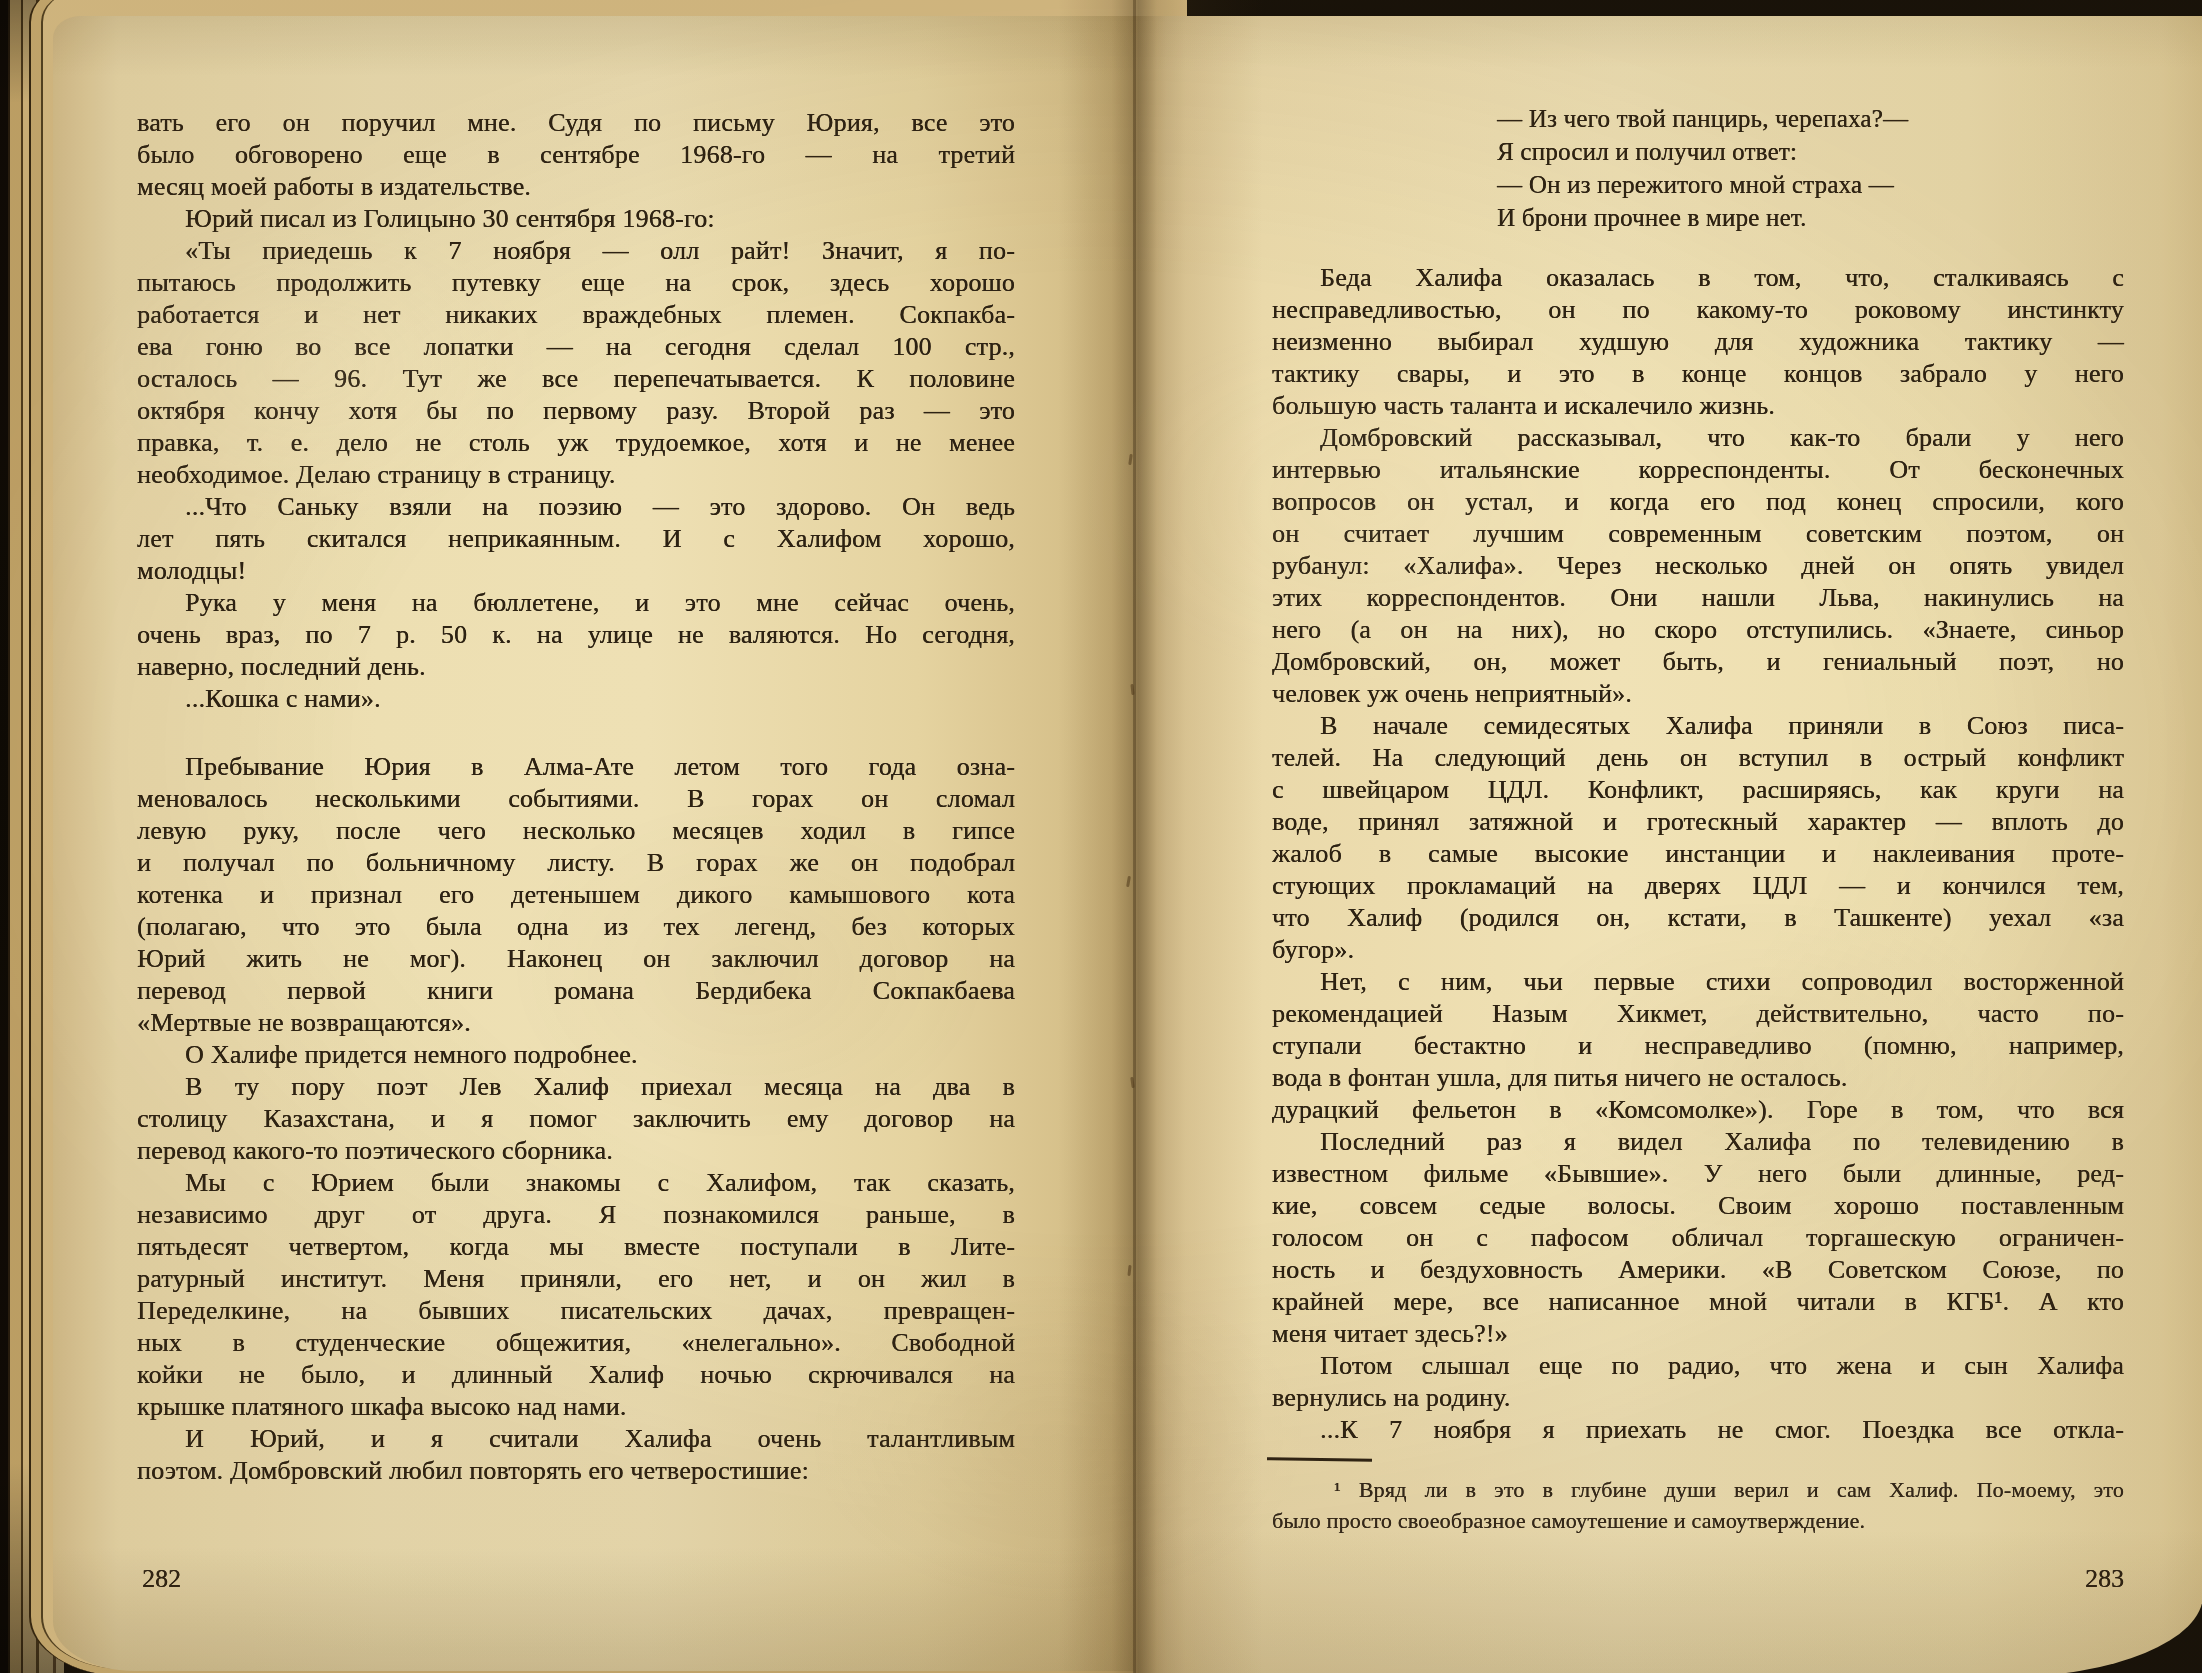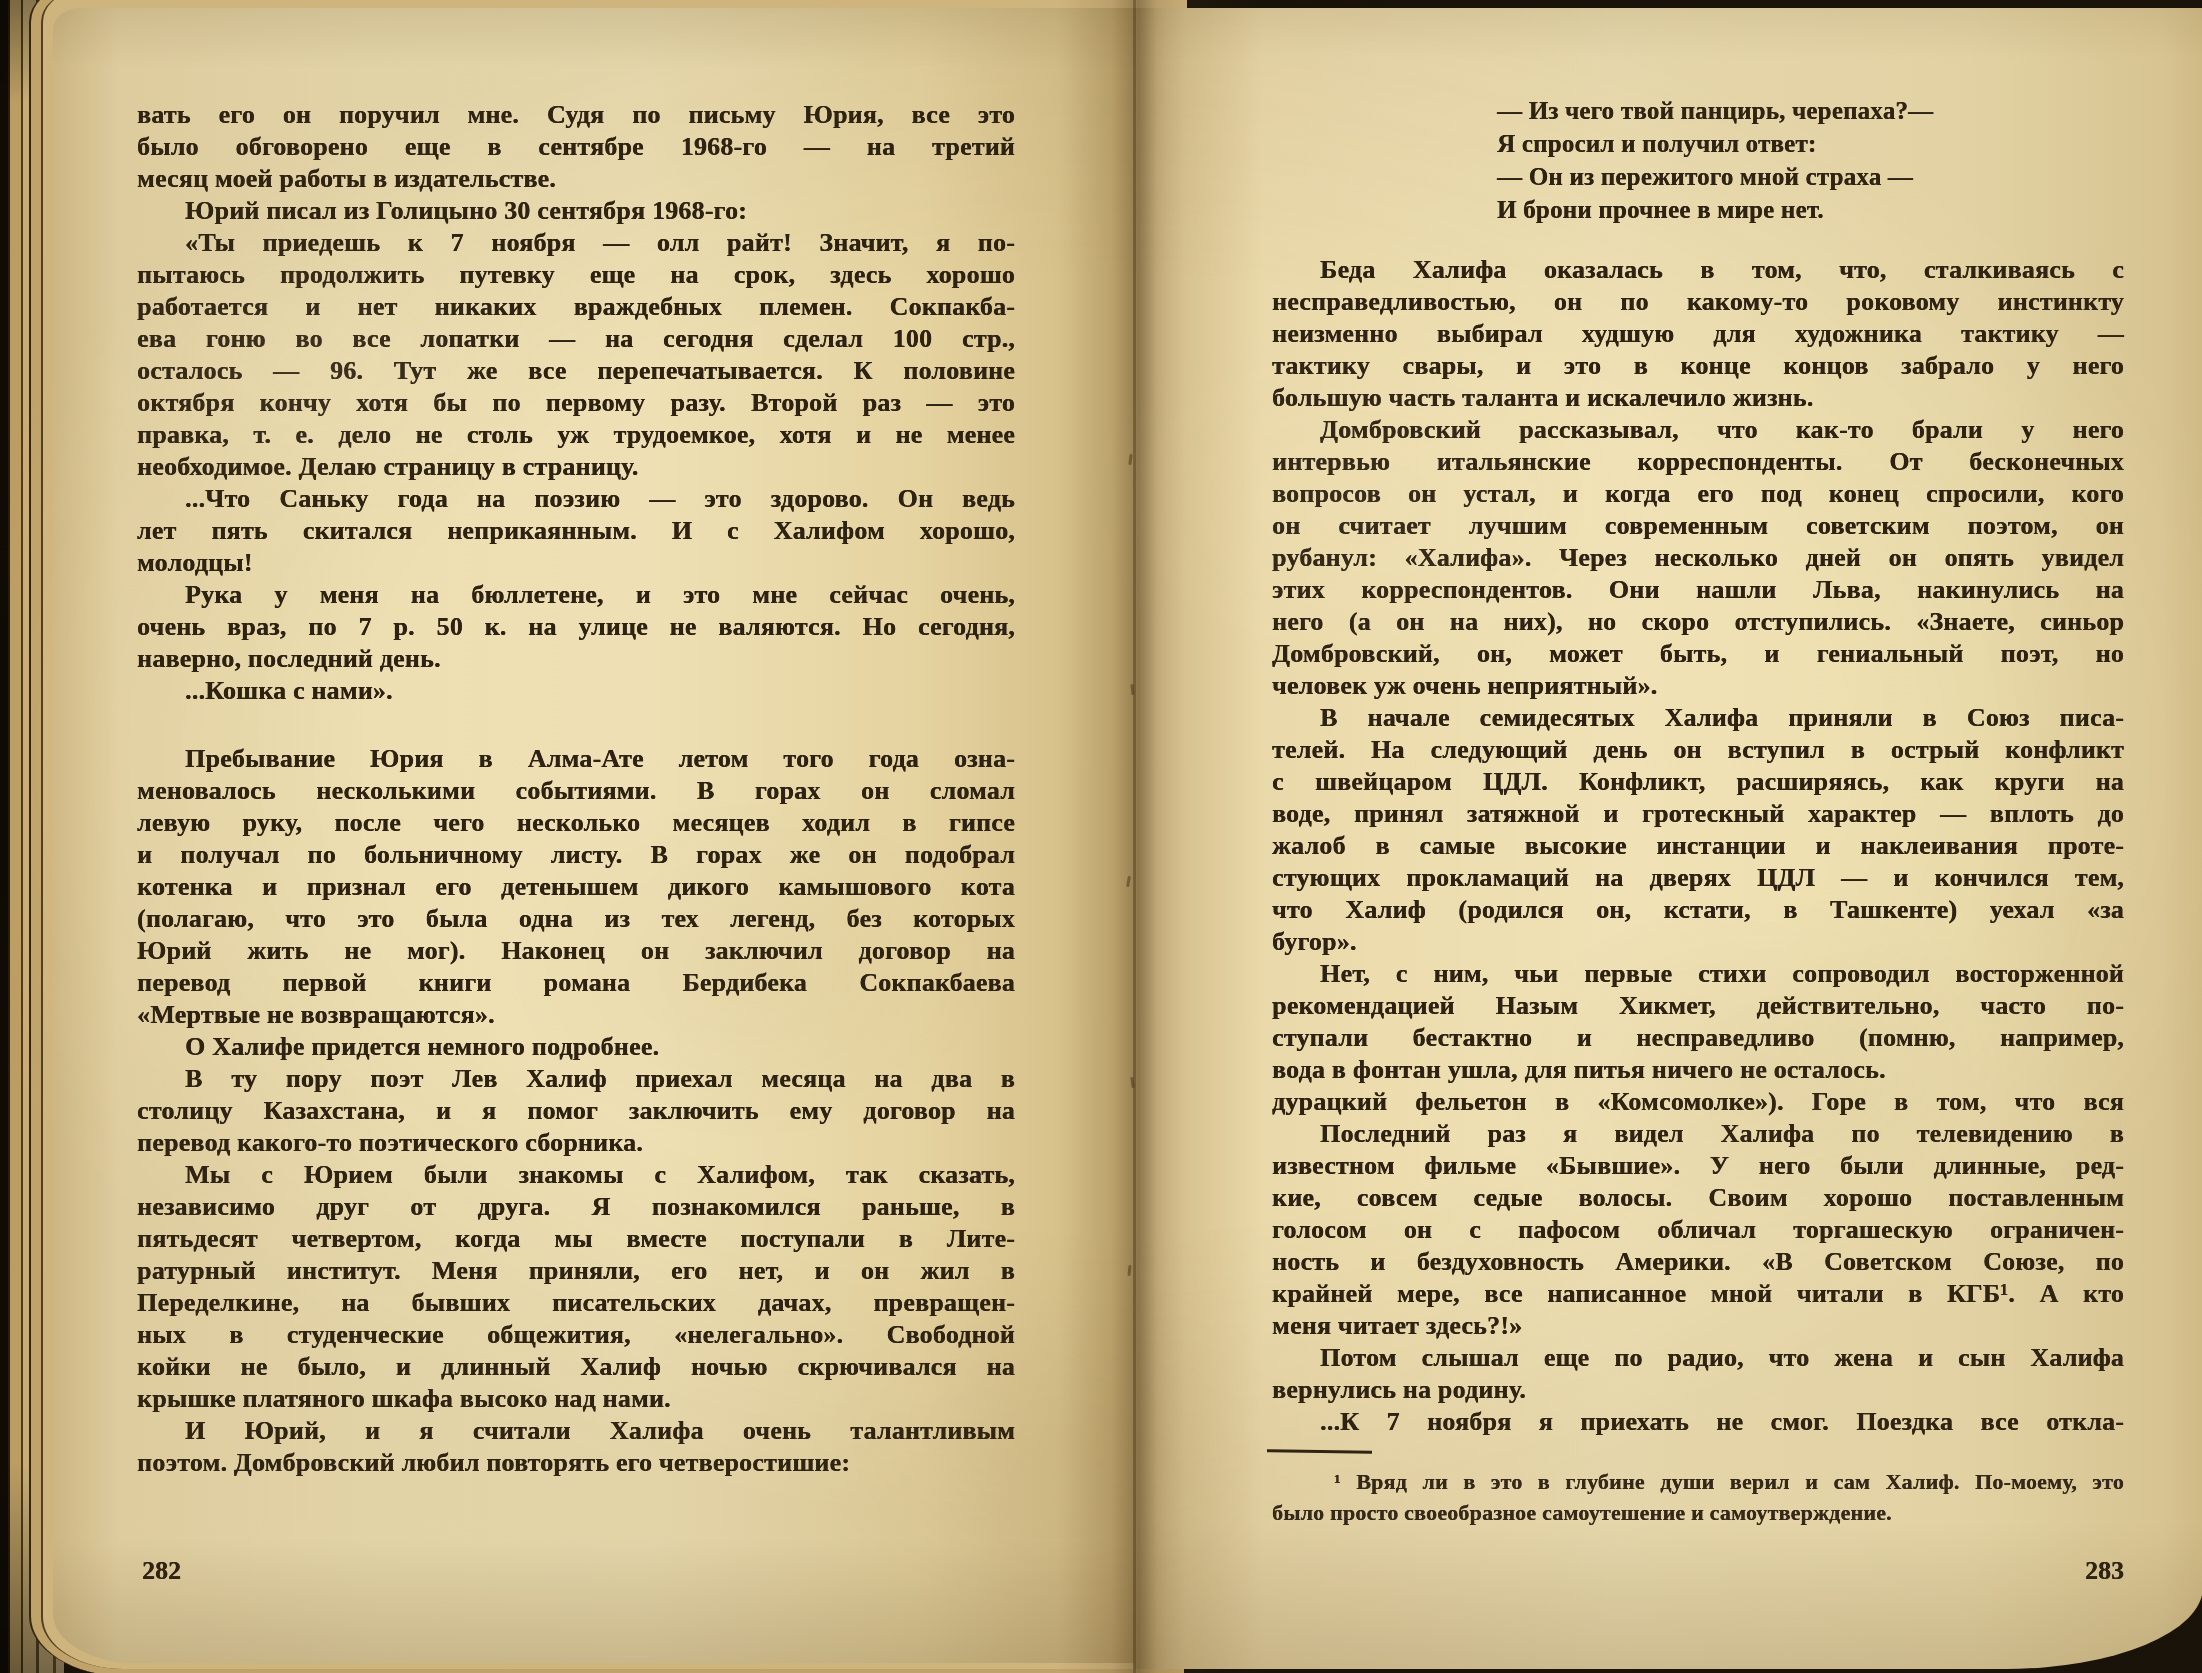--- a/index.html
+++ b/index.html
@@ -10,21 +10,21 @@
     background:
       linear-gradient(180deg, rgba(0,0,0,.35), transparent 103px, transparent 1463px, rgba(0,0,0,.45)),
       repeating-linear-gradient(90deg,
         #0a0703 0 7.7px, #241a0d 7.7px 10.3px, #c3a569 10.3px 20.6px, #4f3b1c 20.6px 23px,
         #d2b67c 23px 36px, #614a26 36px 39px, #d9bf86 39px 53px, #6e5530 53px 56px, #dcc48d 56px 64px);}
   
   .under2{position:absolute;left:29px;top:-12px;width:1153px;height:1688px;background:#c8ab70;
           border-radius:40px 0 0 95px / 34px 0 0 60px;border-left:2.6px solid #33250f;}
   .under1{position:absolute;left:41px;top:-6.9px;width:1144px;height:1676px;background:#d8bd85;
           border-radius:34px 0 0 82px / 29px 0 0 52px;border-left:2.6px solid #514020;}
-  .page{position:absolute;top:8px;font-weight:bold;}
+  .page{position:absolute;top:16px;}
   .page-left{left:53px;width:1081px;height:1655px;
     border-radius:27.5px 0 0 82px / 22.4px 0 0 50px;
     background:
       linear-gradient(180deg, rgba(110,85,40,.14), transparent 60px, transparent 1531px, rgba(110,85,40,.22)),
       linear-gradient(90deg, #d6bf8c 0%, #e8d7a8 6%, #eddfb2 30%, #eee0b4 55%, #e5d3a0 80%, #d6c08a 94%, #ccb278 100%);}
   .page-right{left:1134px;width:1069px;height:1661px;
     border-radius:0 0 198px 0 / 0 0 82px 0;
     background:
       linear-gradient(180deg, rgba(110,85,40,.10), transparent 52px, transparent 1514px, rgba(110,85,40,.20)),
       linear-gradient(90deg, #c9ad74 0%, #ddc795 3%, #ead9aa 12%, #f0e2b6 45%, #eddeae 78%, #e2cf9c 96%, #d9c48e 100%);}
@@ -79,21 +79,21 @@
         <div class="line">месяц моей работы в издательстве.</div>
         <div class="line indent">Юрий писал из Голицыно 30 сентября 1968-го:</div>
         <div class="line indent just">«Ты приедешь к 7 ноября — олл райт! Значит, я по-</div>
         <div class="line just">пытаюсь продолжить путевку еще на срок, здесь хорошо</div>
         <div class="line just">работается и нет никаких враждебных племен. Сокпакба-</div>
         <div class="line just">ева гоню во все лопатки — на сегодня сделал 100 стр.,</div>
         <div class="line just">осталось — 96. Тут же все перепечатывается. К половине</div>
         <div class="line just">октября кончу хотя бы по первому разу. Второй раз — это</div>
         <div class="line just">правка, т. е. дело не столь уж трудоемкое, хотя и не менее</div>
         <div class="line">необходимое. Делаю страницу в страницу.</div>
-        <div class="line indent just">...Что Саньку года на поэзию — это здорово. Он ведь</div>
+        <div class="line indent just">...Что Саньку взяли на поэзию — это здорово. Он ведь</div>
         <div class="line just">лет пять скитался неприкаянным. И с Халифом хорошо,</div>
         <div class="line">молодцы!</div>
         <div class="line indent just">Рука у меня на бюллетене, и это мне сейчас очень,</div>
         <div class="line just">очень враз, по 7 р. 50 к. на улице не валяются. Но сегодня,</div>
         <div class="line">наверно, последний день.</div>
         <div class="line indent">...Кошка с нами».</div>
         <div class="line indent just gap-before">Пребывание Юрия в Алма-Ате летом того года озна-</div>
         <div class="line just">меновалось несколькими событиями. В горах он сломал</div>
         <div class="line just">левую руку, после чего несколько месяцев ходил в гипсе</div>
         <div class="line just">и получал по больничному листу. В горах же он подобрал</div>

